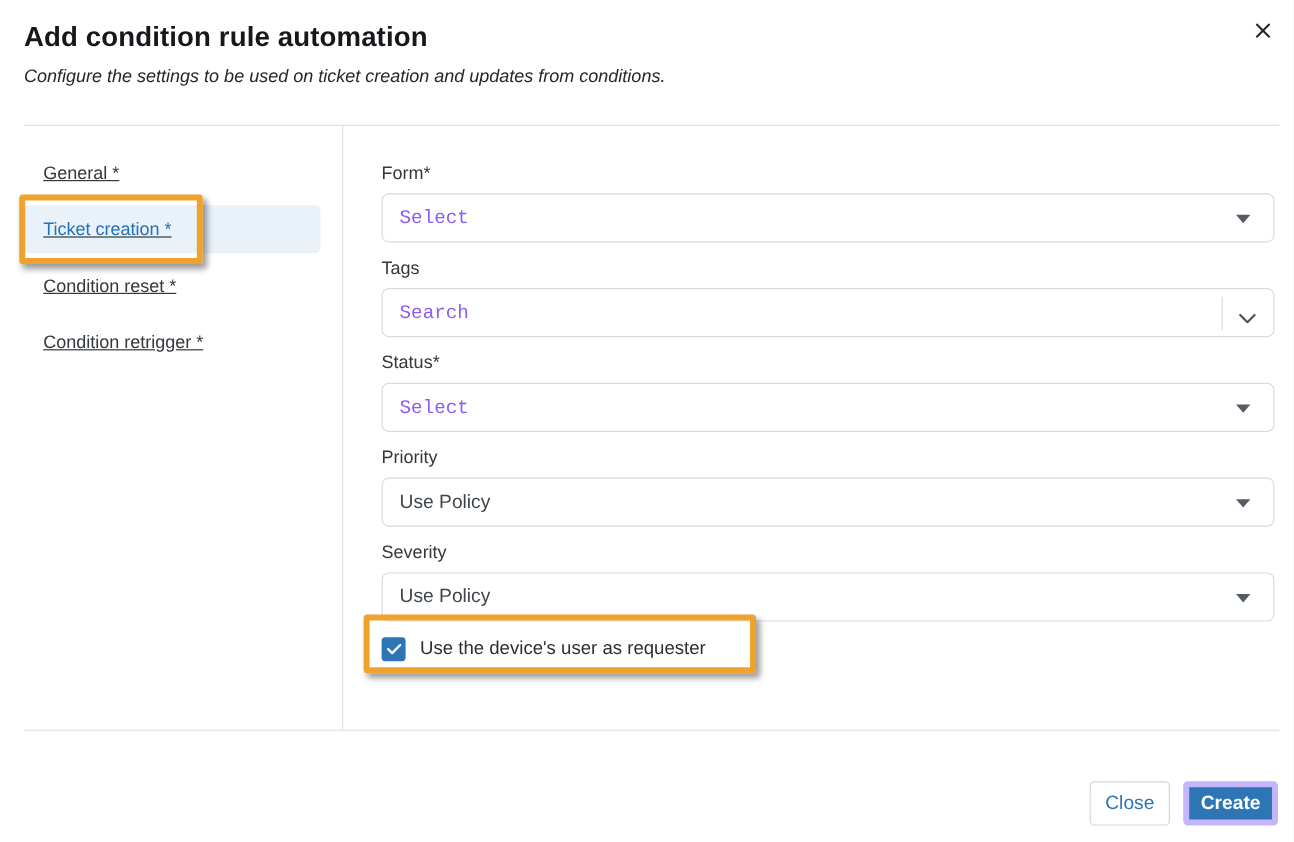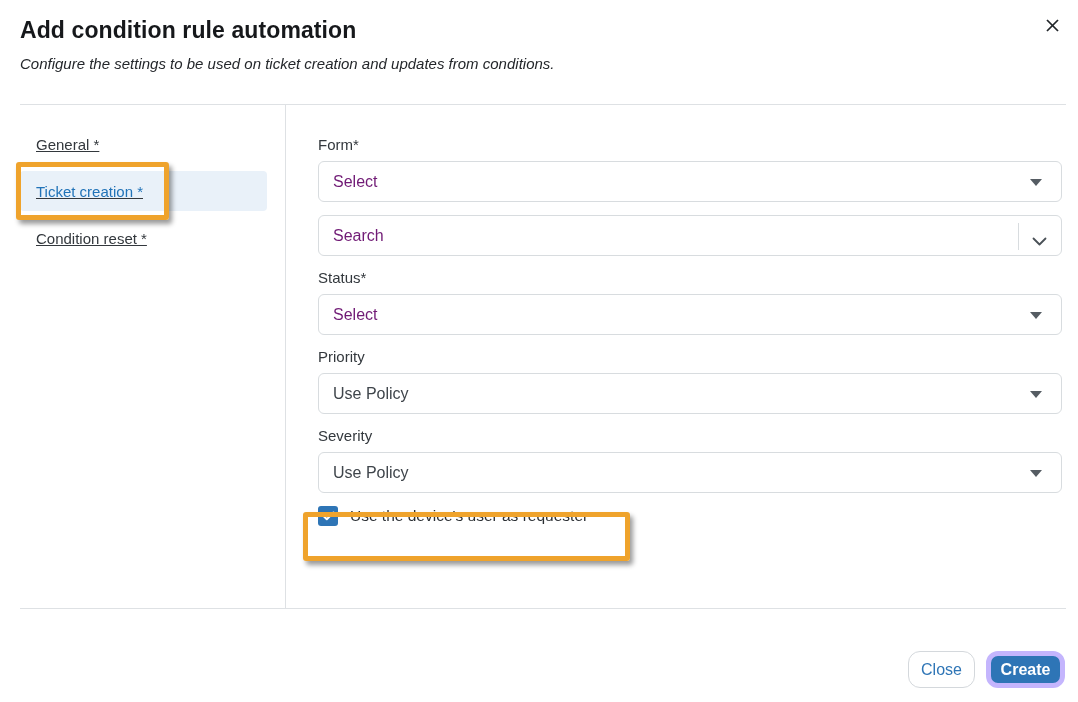--- a/index.html
+++ b/index.html
@@ -61,21 +61,21 @@
     position:relative;
     height:41px; width:100%;
     border:1px solid #d8dcdf; border-radius:6px;
     background:#ffffff;
     display:flex; align-items:center;
     padding:0 14px;
     font-size:16px;
     cursor:pointer;
   }
   .control .val { color:#3f454b; }
-  .control .placeholder { color:#701a75; }
+  .control .placeholder { color:#8b5cf6;font-family:Liberation Mono, monospace; }
   .caret-down {
     position:absolute; right:19px; top:17px;
     width:0; height:0;
     border-left:6px solid transparent;
     border-right:6px solid transparent;
     border-top:7px solid #555c63;
   }
   .combo-divider {
     position:absolute; right:42px; top:7px;
     width:1px; height:27px; background:#d8dcdf;
@@ -95,21 +95,21 @@
     display:flex; align-items:center; justify-content:center;
     cursor:pointer; flex:0 0 auto;
   }
   .checkbox-label { margin-left:12px; font-size:15.5px; color:#2b2f33; }
   
   .footer-buttons {
     position:absolute; right:13px; top:651px;
     display:flex; gap:11px;
   }
   .btn {
-    height:37px; border-radius:12px;
+    height:37px; border-radius:4px;
     display:flex; align-items:center; justify-content:center;
     font-size:16px; cursor:pointer;
     font-family:"Liberation Sans", sans-serif;
   }
   .btn-close {
     width:67px;
     background:#ffffff; border:1px solid #d4d8dc;
     color:#2e75b6;
   }
   .btn-create {
@@ -139,33 +139,37 @@
   <div class="sidebar">
     <div class="side-item">
       <span>General *</span>
     </div>
     <div class="side-item selected">
       <span>Ticket creation *</span>
     </div>
     <div class="side-item">
       <span>Condition reset *</span>
     </div>
+    <div class="side-item">
+      <span>Condition retrigger *</span>
+    </div>
   </div>
 
   <div class="form-area">
 
     <div class="field-row">
       <div class="field-label">Form*</div>
       <div class="control">
         <span class="placeholder">Select</span>
         <span class="caret-down"></span>
       </div>
     </div>
 
     <div class="field-row">
+      <div class="field-label">Tags</div>
       <div class="control">
         <span class="placeholder">Search</span>
         <span class="combo-divider"></span>
         <span class="combo-chevron">
           <svg width="15" height="9" viewBox="0 0 15 9">
             <polyline points="1.5,1.5 7.5,7.5 13.5,1.5" stroke="#4a5157" stroke-width="1.8" fill="none" stroke-linecap="round" stroke-linejoin="round"></polyline>
           </svg>
         </span>
       </div>
     </div>

